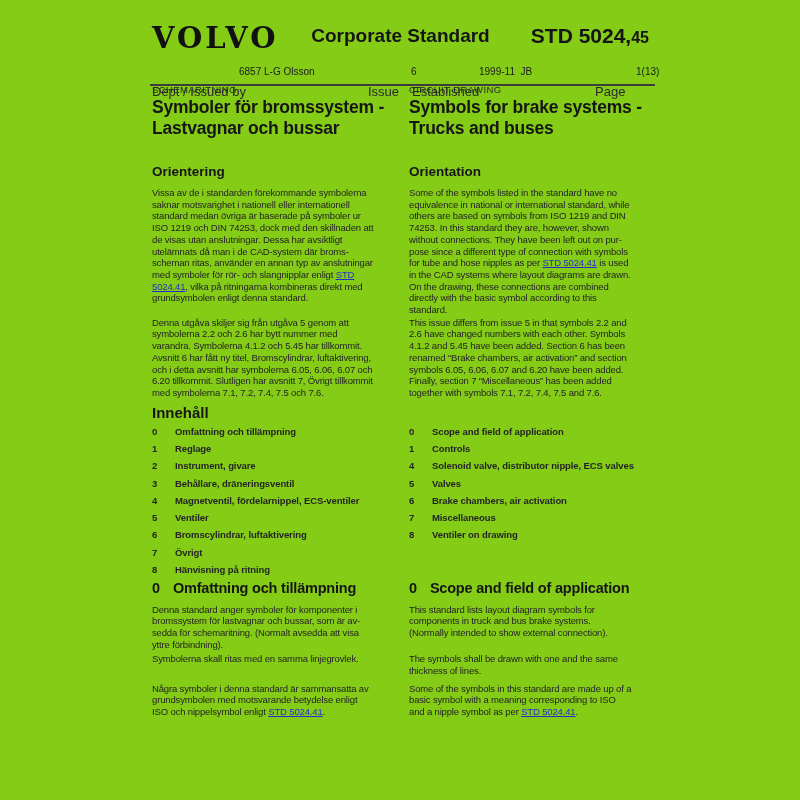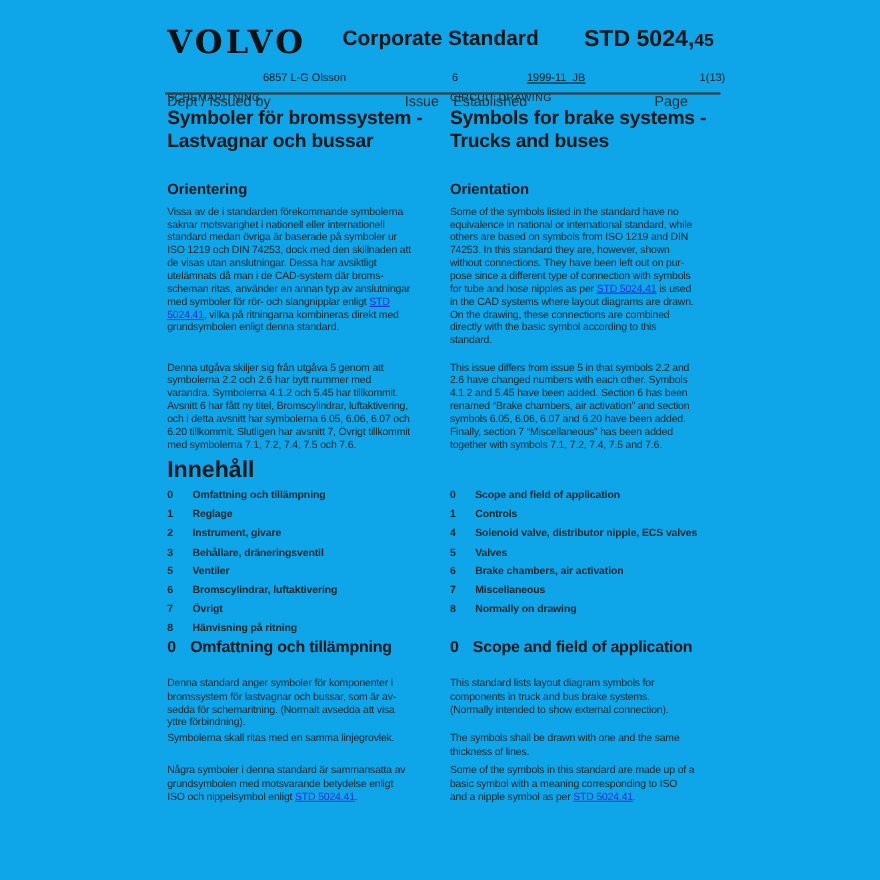--- a/index.html
+++ b/index.html
@@ -1,17 +1,17 @@
 <!DOCTYPE html>
 <html><head>
 <meta charset="utf-8">
 <style>
   html,body { margin:0; padding:0; background:#ffffff; }
   .page {
-    position:relative; width:800px; height:800px; background:#0ea5e9;
+    position:relative; width:800px; height:800px; background:#84cc16;
     font-family:"Liberation Sans", sans-serif; color:#212121; overflow:hidden;
   }
   .doc { position:absolute; left:152px; top:0; width:497px; }
 
   
   .header { position:absolute; left:0; top:0; width:497px; height:112px; }
   .logo {
     position:absolute; left:0; top:21px;
     font-family:"DejaVu Serif", serif; font-weight:bold;
     font-size:29px; letter-spacing:3px; color:#111;
@@ -27,57 +27,57 @@
   .stdno .suffix { font-size:16px; }
   .meta { position:absolute; left:0; top:66px; width:497px; height:16px; }
   .meta span { position:absolute; white-space:pre; }
   .mlabel { font-size:13px; top:18px; color:#2a2a2a; }
   .mvalue { font-size:10px; top:0; color:#1b1b1b;padding-left:21px; }
   .m-dept-label  { left:0; }
   .m-dept-value  { left:66px; }
   .m-issue-label { left:216px; }
   .m-issue-value { left:238px; }
   .m-est-label   { left:260px; }
-  .m-est-value   { left:306px;text-decoration:underline; }
+  .m-est-value   { left:306px; }
   .m-page-label  { left:443px; }
   .m-page-value  { left:463px; }
   .rule { position:absolute; left:-2px; top:84px; width:505px; height:2px; background:#3d3d3d; }
 
   
   .columns { padding-top:84px; }
   .row { display:flex; gap:17px; align-items:flex-start; }
   .cell { width:240px; flex:0 0 240px; }
 
   .kicker { font-size:9.5px; letter-spacing:0.4px; color:#262626; }
   .row-title  { margin-top:2px; }
   .title {
     font-size:17.5px; line-height:21px; font-weight:bold;
     white-space:pre; letter-spacing:-0.2px; color:#161616;
   }
   .row-orient { margin-top:25px; }
   .h2 { font-size:13.5px; font-weight:bold; color:#161616; }
   .row-p1 { margin-top:8px; }
-  .row-p2 { margin-top:13px;justify-content:space-between; }
+  .row-p2 { margin-top:1px;justify-content:space-between; }
   .rich, .body {
     font-size:9.5px; line-height:11.7px; letter-spacing:-0.15px;
     white-space:pre; color:#242424;
   }
   .row-contents { margin-top:5px; }
-  .h3 { font-size:21px; font-weight:bold; color:#161616; }
+  .h3 { font-size:15px; font-weight:bold; color:#161616; }
   .row-toc { margin-top:5px; }
   .toc-item {
     font-size:9.5px; font-weight:bold; line-height:11.6px;
     margin-bottom:5.7px; letter-spacing:-0.1px; color:#242424; white-space:pre;
   }
   .toc-item:last-child { margin-bottom:0; }
   .toc-num { display:inline-block; width:23px; }
   .row-s0head { margin-top:4px; }
   .h-sec { font-size:14.5px; font-weight:bold; letter-spacing:-0.2px; color:#161616; white-space:pre; }
   .h-sec .sec-num { margin-right:13px; }
-  .row-s0p1 { margin-top:19px; }
+  .row-s0p1 { margin-top:8px; }
   .row-s0p2 { margin-top:3px; }
   .row-s0p3 { margin-top:6px; }
 
   .doc-link { color:#2a2ad0; text-decoration:underline; }
 </style>
 </head>
 <body>
 
 <div class="page">
   <div class="doc">
@@ -162,33 +162,34 @@
       <div class="row row-contents">
         <div class="cell h3">Innehåll</div>
       </div>
 
       <div class="row row-toc">
         <div class="cell">
             <div class="toc-item"><span class="toc-num">0</span><span>Omfattning och tillämpning</span></div>
             <div class="toc-item"><span class="toc-num">1</span><span>Reglage</span></div>
             <div class="toc-item"><span class="toc-num">2</span><span>Instrument, givare</span></div>
             <div class="toc-item"><span class="toc-num">3</span><span>Behållare, dräneringsventil</span></div>
+            <div class="toc-item"><span class="toc-num">4</span><span>Magnetventil, fördelarnippel, ECS-ventiler</span></div>
             <div class="toc-item"><span class="toc-num">5</span><span>Ventiler</span></div>
             <div class="toc-item"><span class="toc-num">6</span><span>Bromscylindrar, luftaktivering</span></div>
             <div class="toc-item"><span class="toc-num">7</span><span>Övrigt</span></div>
             <div class="toc-item"><span class="toc-num">8</span><span>Hänvisning på ritning</span></div>
           </div>
         <div class="cell">
             <div class="toc-item"><span class="toc-num">0</span><span>Scope and field of application</span></div>
             <div class="toc-item"><span class="toc-num">1</span><span>Controls</span></div>
             <div class="toc-item"><span class="toc-num">4</span><span>Solenoid valve, distributor nipple, ECS valves</span></div>
             <div class="toc-item"><span class="toc-num">5</span><span>Valves</span></div>
             <div class="toc-item"><span class="toc-num">6</span><span>Brake chambers, air activation</span></div>
             <div class="toc-item"><span class="toc-num">7</span><span>Miscellaneous</span></div>
-            <div class="toc-item"><span class="toc-num">8</span><span>Normally on drawing</span></div>
+            <div class="toc-item"><span class="toc-num">8</span><span>Ventiler on drawing</span></div>
           </div>
       </div>
 
       <div class="row row-s0head">
         <div class="cell h-sec"><span class="sec-num">0</span><span>Omfattning och tillämpning</span></div>
         <div class="cell h-sec"><span class="sec-num">0</span><span>Scope and field of application</span></div>
       </div>
 
       <div class="row row-s0p1">
         <div class="cell rich"><span>Denna standard anger symboler för komponenter i

